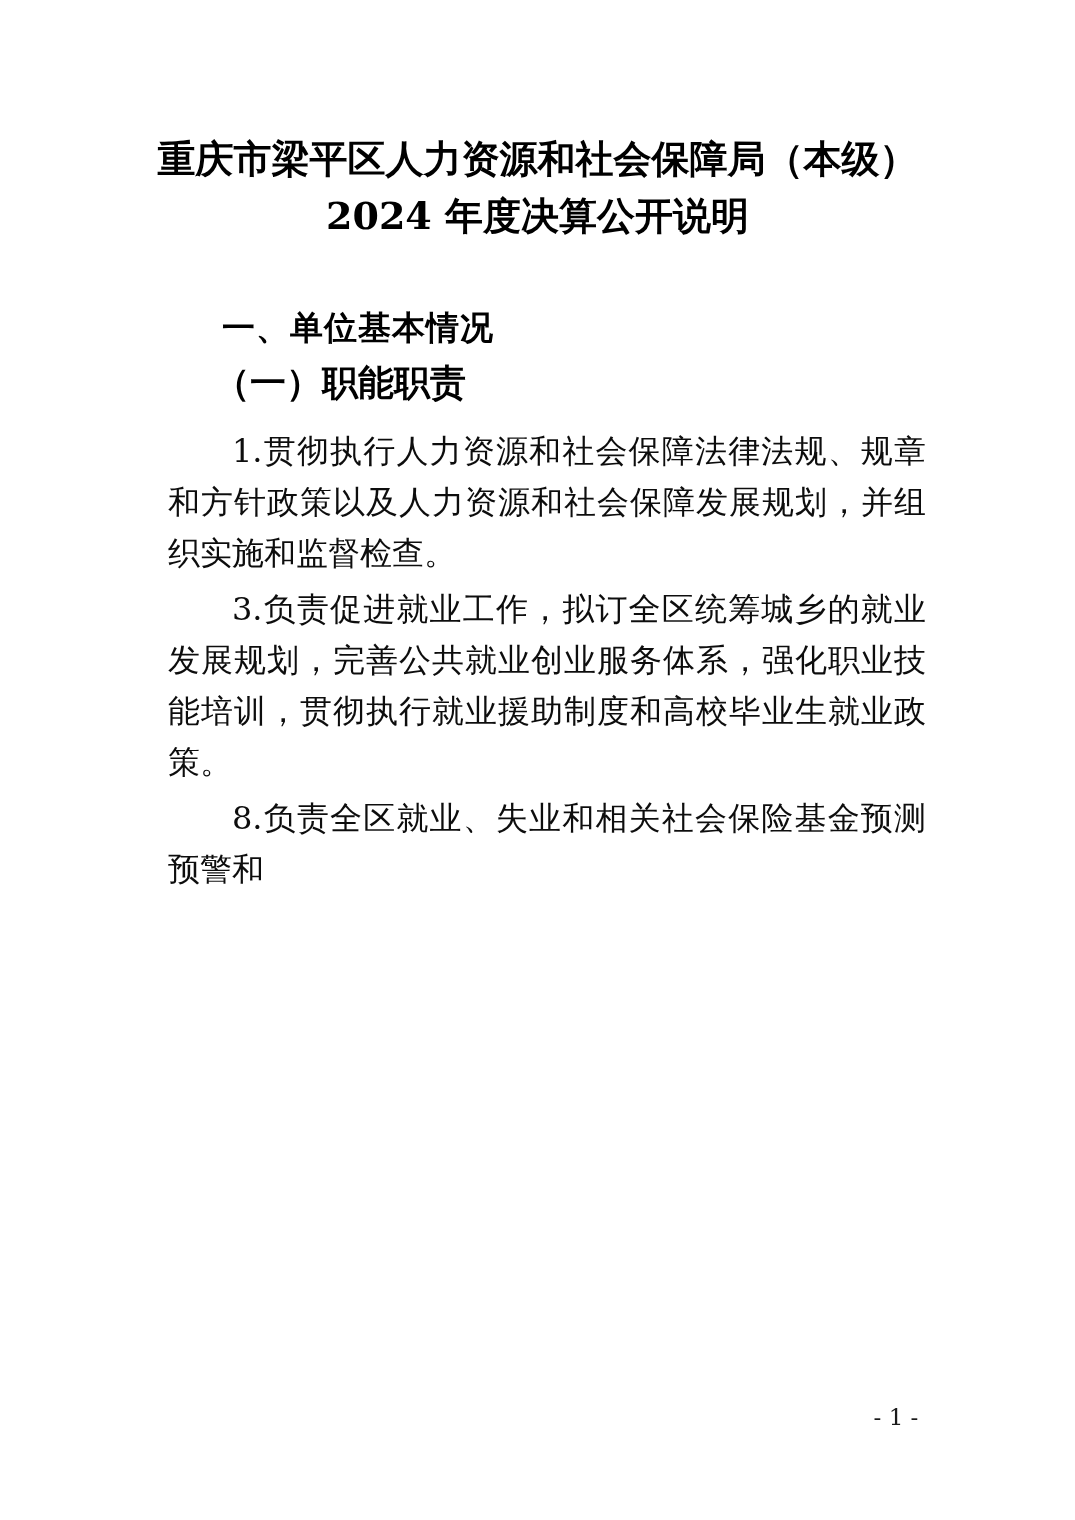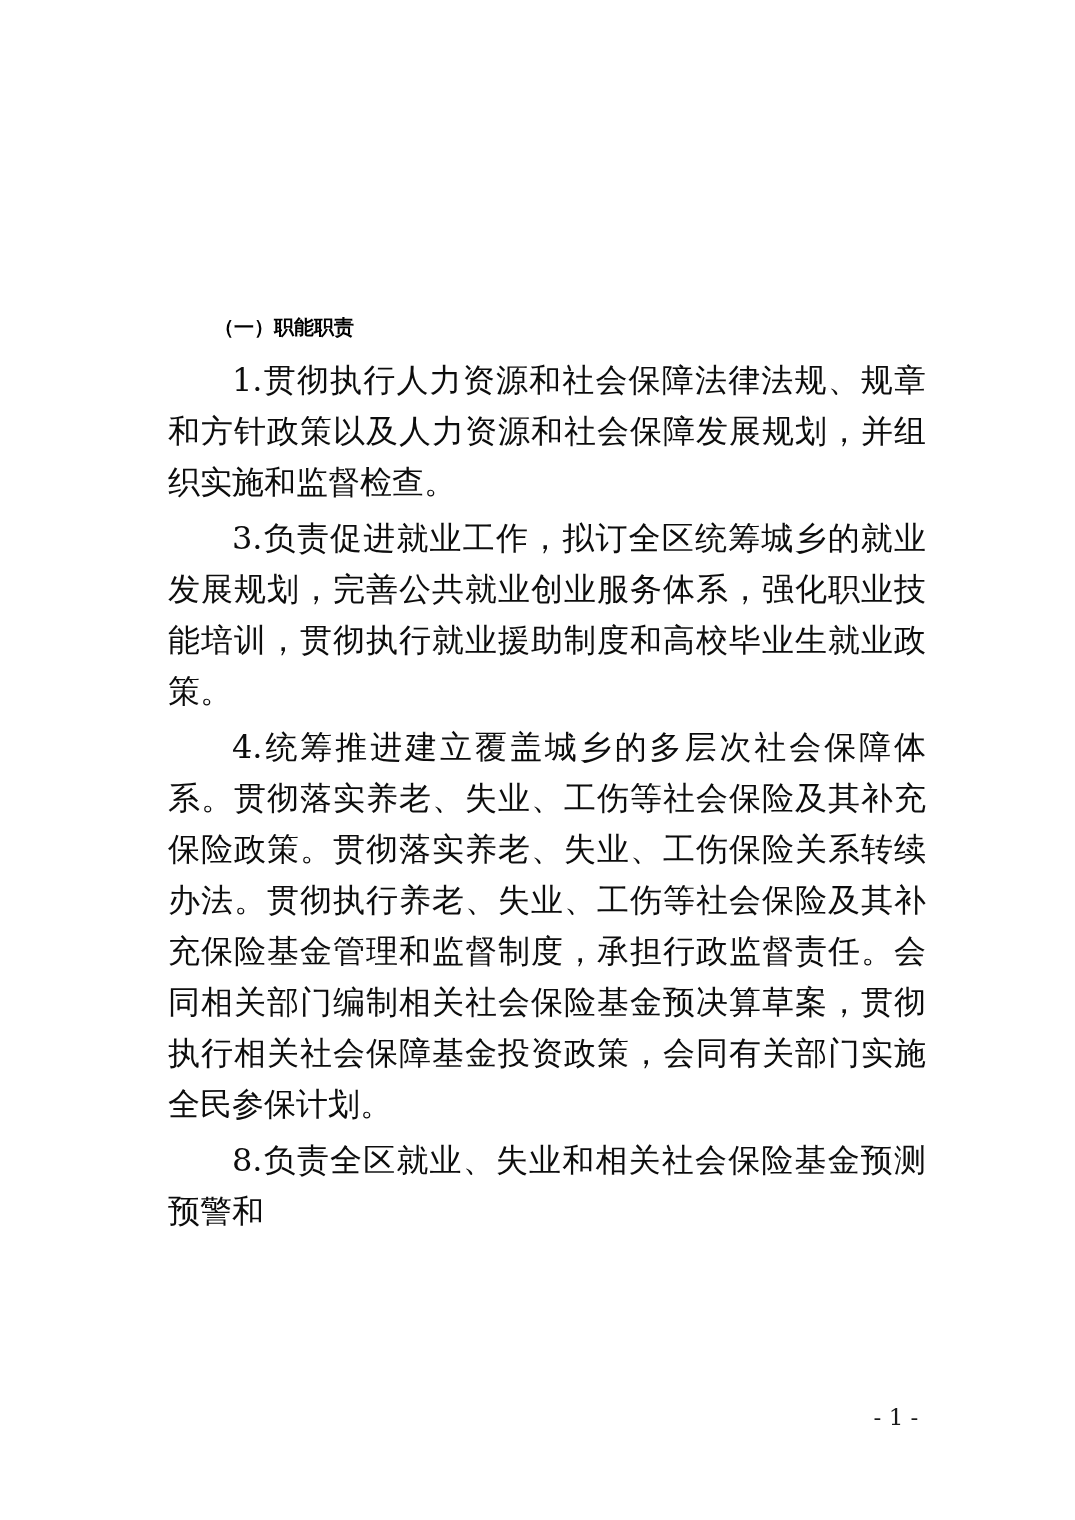--- a/index.html
+++ b/index.html
@@ -43,57 +43,61 @@
     font-size: 33px;
     line-height: 55px;
     color: #000000;
     letter-spacing: 1px;
   }
   .content h3 {
     margin: 0;
     padding-left: 46px;
     font-family: "DejaVu Serif", "Liberation Serif", serif;
     font-weight: bold;
-    font-size: 20px;
+    font-size: 36px;
     line-height: 55px;
     color: #000000;
   }
   .content p {
     margin: 5px 0 0 0;
     font-size: 32px;
     font-weight: normal;
     line-height: 51px;
     text-indent: 2em;
     text-align: justify;
     text-justify: inter-character;
     color: #0d0d0d;
   }
   .content p.first {
-    margin-top: 0;
+    margin-top: 16px;
   }
   .page-number {
     position: absolute;
     top: 1404px;
     left: 846px;
     width: 100px;
     text-align: center;
     font-family: "DejaVu Serif", "Liberation Serif", serif;
     font-size: 23px;
     color: #1a1a1a;
   }
 </style>
 </head>
 <body>
 
 <div class="page">
 
+  <header class="title-block">
+    <div class="title-line">重庆市梁平区人力资源和社会保障局（本级）</div>
+    <div class="title-line">2024 年度决算公开说明</div>
+  </header>
 
   <main class="content">
+    <h2>一、单位基本情况</h2>
     <h3>（一）职能职责</h3>
     <p class="first">1.贯彻执行人力资源和社会保障法律法规、规章和方针政策以及人力资源和社会保障发展规划，并组织实施和监督检查。</p>
     <p>3.负责促进就业工作，拟订全区统筹城乡的就业发展规划，完善公共就业创业服务体系，强化职业技能培训，贯彻执行就业援助制度和高校毕业生就业政策。</p>
-    <p>4.统筹推进建立覆盖城乡的多层次社会保障体系。贯彻落实养老、失业、工伤等社会保险及其补充保险政策。贯彻落实养老、失业、工伤保险关系转续办法。贯彻执行养老、失业、工伤等社会保险及其补充保险基金管理和监督制度，承担行政监督责任。会同相关部门编制相关社会保险基金预决算草案，贯彻执行相关社会保障基金投资政策，会同有关部门实施全民参保计划。</p>
     <p>8.负责全区就业、失业和相关社会保险基金预测预警和</p>
   </main>
 
   <footer class="page-number">- 1 -</footer>
 
 </div>
 
 </body></html>

